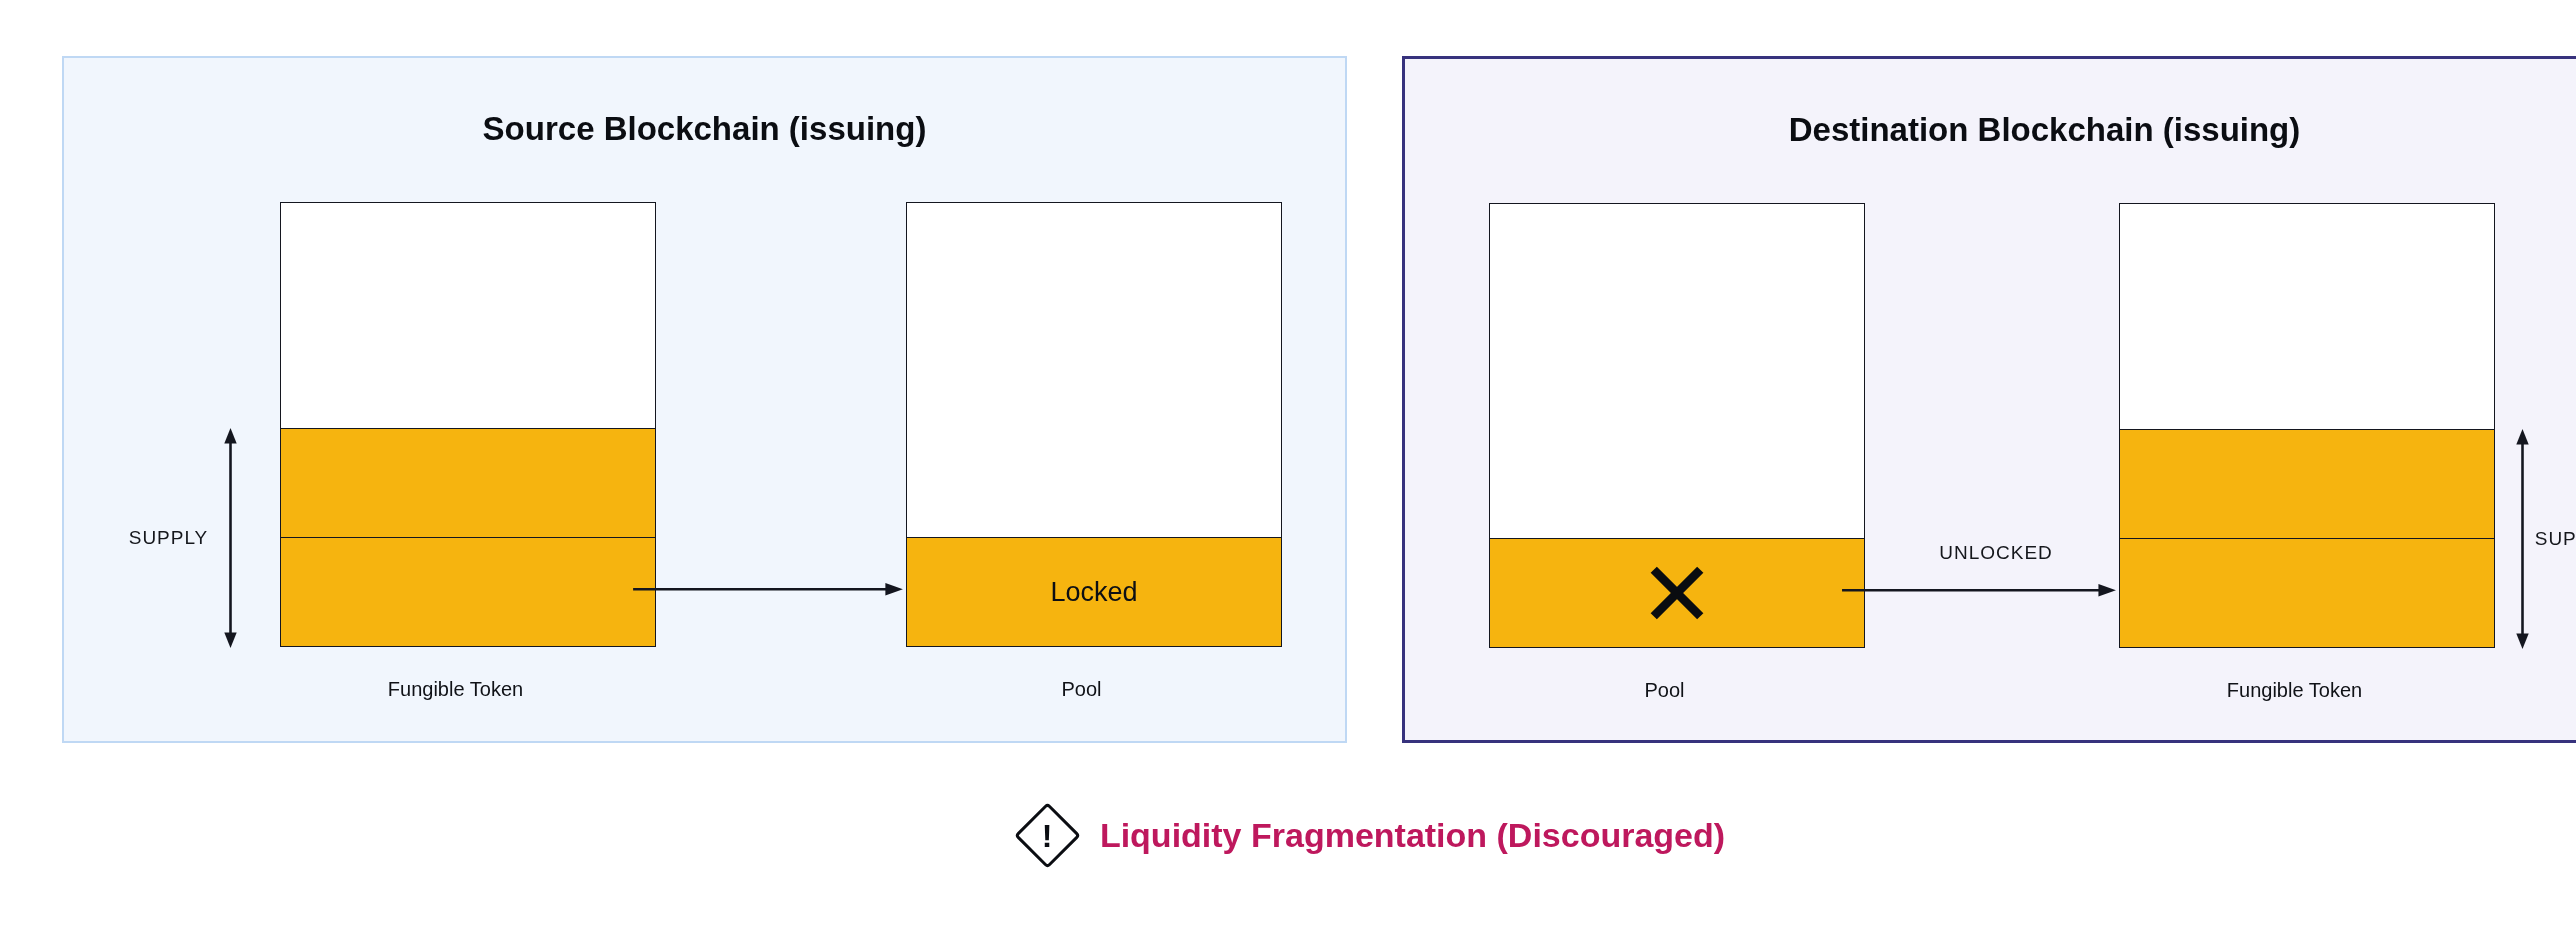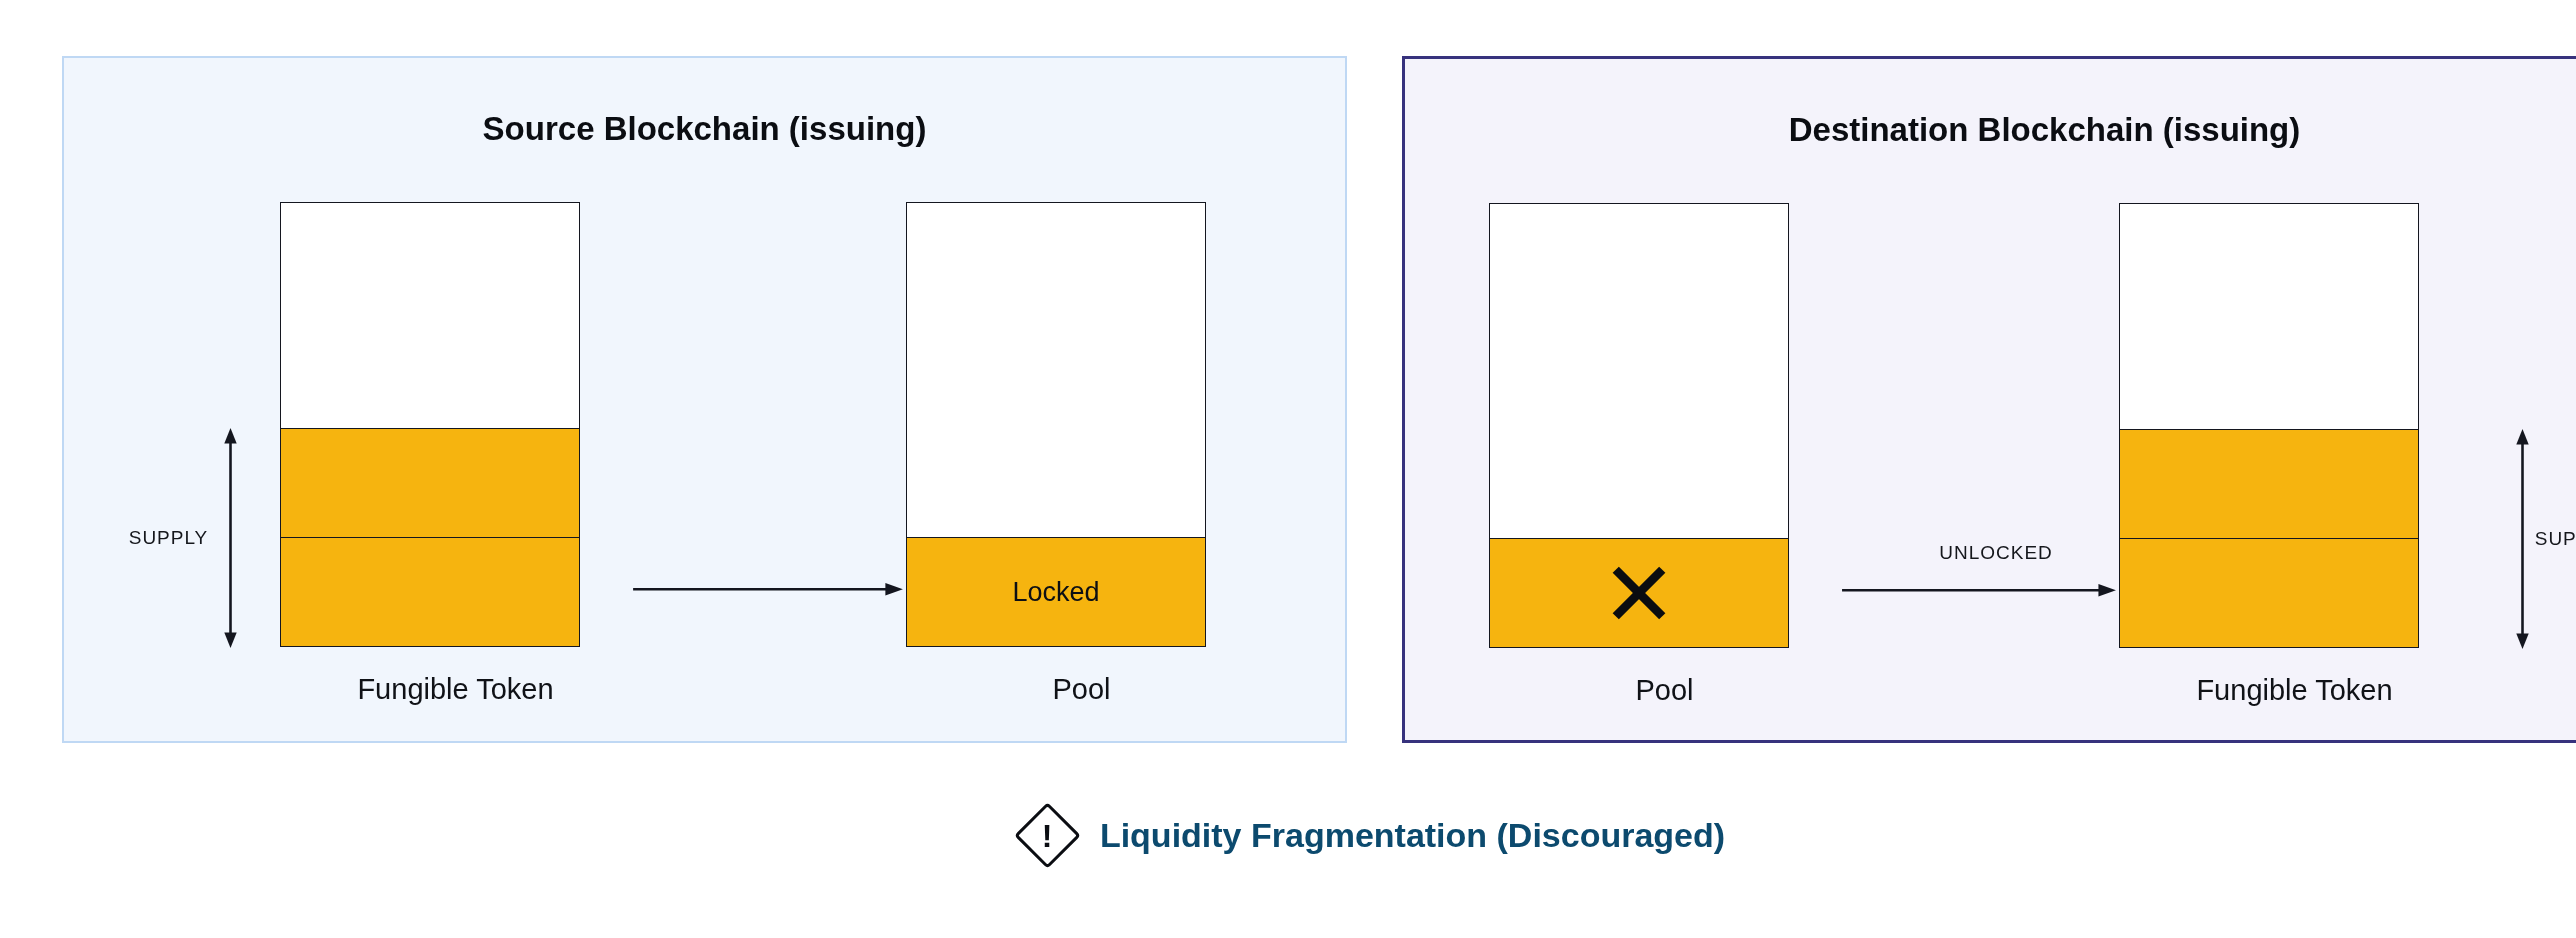--- a/index.html
+++ b/index.html
@@ -14,48 +14,48 @@
   html,body{width:2749px;height:938px;background:#ffffff;
     font-family:"Liberation Sans",sans-serif;color:#0D0F14;overflow:hidden;position:relative;}
 
   .panel{position:absolute;top:56px;width:1285px;height:687px;padding-left:44px;}
   .panel-source{left:62px;background:var(--source-panel-bg,#F1F6FD);border:2.6px solid var(--source-panel-border,#BFD8F4);}
   .panel-destination{left:1402px;background:var(--destination-panel-bg,#F4F3FB);border:3.1px solid var(--destination-panel-border,#37327D);}
 
   .panel-title{position:absolute;top:52px;left:0;width:100%;text-align:center;
     font-size:33px;font-weight:700;color:#0B0D12;line-height:37px;}
 
-  .bar{position:absolute;top:144px;width:300px;height:445px;background:#ffffff;
+  .bar{position:absolute;top:144px;width:376px;height:445px;background:#ffffff;
     border:1.5px solid var(--stroke-dark,#14161F);}
   .fill{position:absolute;left:0;right:0;background:var(--fill-orange,#F6B40F);
     border-top:1.5px solid var(--stroke-dark,#14161F);}
   .fill-lower{bottom:0;height:109px;}
   .fill-upper{bottom:109px;height:109px;}
   .locked-fill{display:flex;align-items:center;justify-content:center;}
   .locked-text{font-size:27px;font-weight:400;color:#0D0F14;}
 
   .bar-label{position:absolute;top:616px;width:351px;text-align:center;
-    font-size:29px;font-weight:400;color:#101217;line-height:31px;}
+    font-size:20px;font-weight:400;color:#101217;line-height:31px;}
 
   .small-caps-label{position:absolute;font-size:19px;letter-spacing:1px;
     font-weight:400;color:#15171C;text-align:center;line-height:25px;}
 
   .arrow-svg{position:absolute;overflow:visible;}
   .arrow-svg line{stroke:var(--stroke-dark,#14161F);stroke-width:5px;}
   .arrow-svg polygon{fill:var(--stroke-dark,#14161F);}
 
   .cross-svg{position:absolute;left:50%;top:50%;transform:translate(-50%,-50%);}
   .cross-svg line{stroke:#0A0C10;stroke-width:17px;}
 
   .caption-row{position:absolute;top:807px;left:0;width:2749px;height:56px;
     display:flex;align-items:center;justify-content:center;gap:29px;}
   .warning-diamond{width:47px;height:47px;border:3.1px solid #0B0D12;border-radius:4.1px;
     transform:rotate(45deg);background:#ffffff;display:flex;align-items:center;justify-content:center;flex:0 0 auto;}
   .warning-glyph{transform:rotate(-45deg);font-size:32px;font-weight:700;color:#0B0D12;line-height:1;}
-  .caption-text{font-size:34px;font-weight:700;color:#0c4a6e;line-height:41px;}
+  .caption-text{font-size:34px;font-weight:700;color:#be185d;line-height:41px;}
 </style>
 </head>
 <body>
 
 <div class="panel panel-source">
   <div class="panel-title">Source Blockchain (issuing)</div>
 
   <div class="bar" style="left:216px">
     <div class="fill fill-upper"></div>
     <div class="fill fill-lower"></div>

